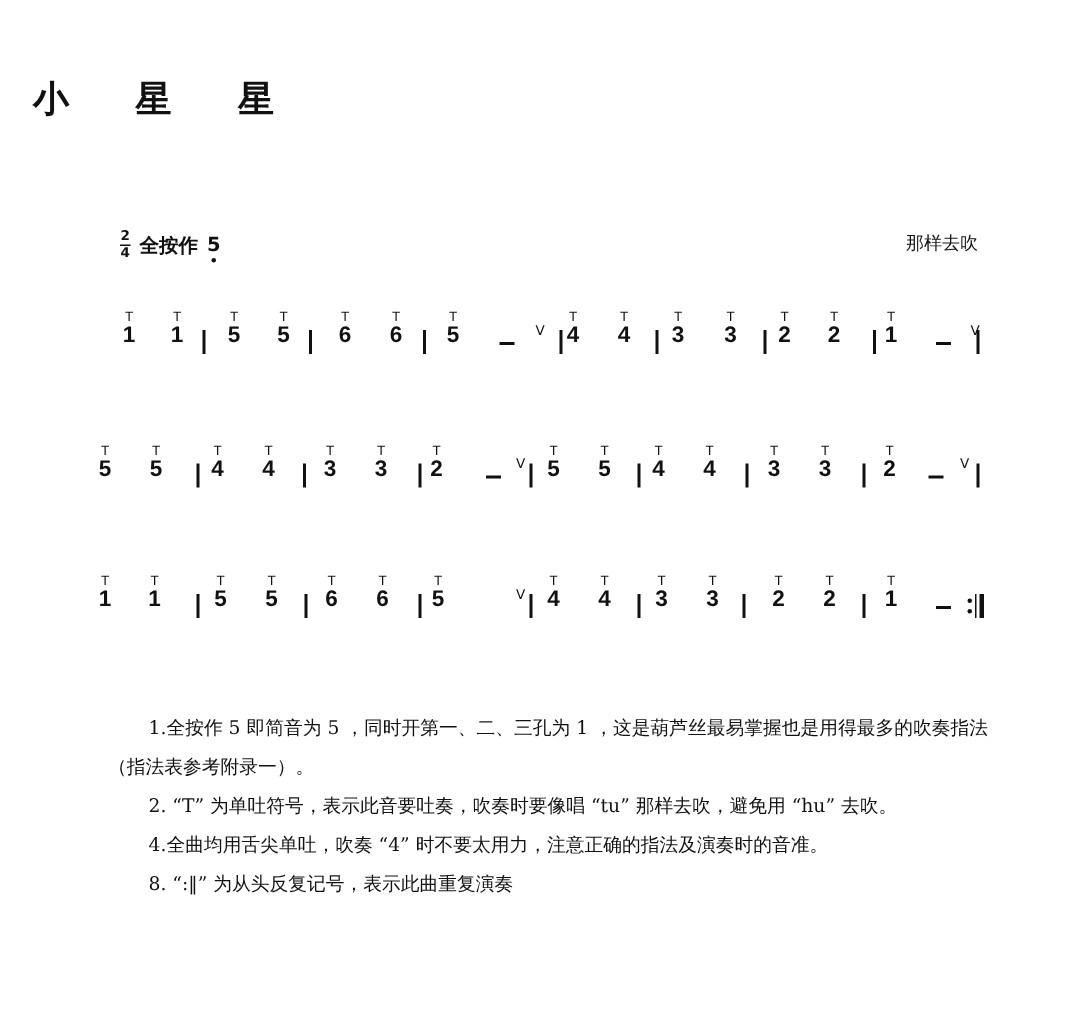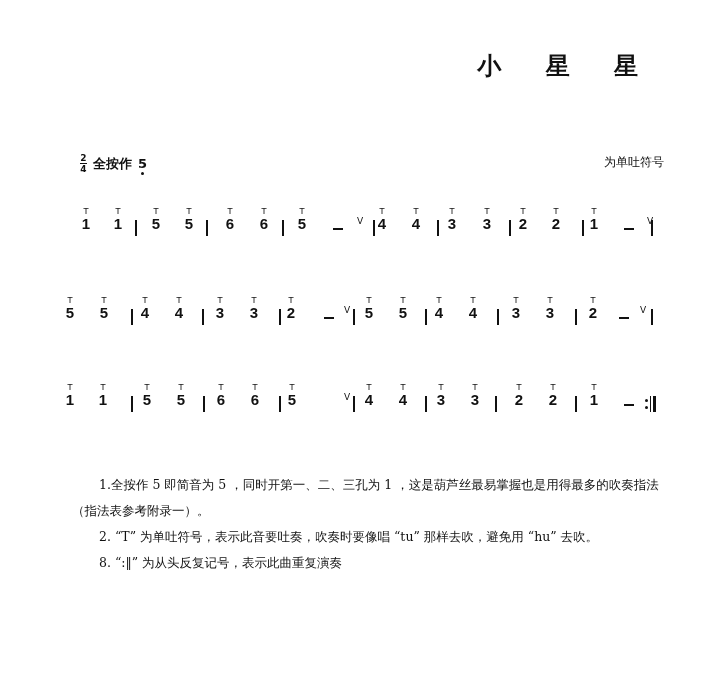--- a/index.html
+++ b/index.html
@@ -1,19 +1,19 @@
 <!DOCTYPE html>
 <html><head>
 <meta charset="utf-8">
 <style>
   html, body { margin:0; padding:0; background:#ffffff; }
   body { width:727px; height:676px; overflow:hidden; position:relative;
          font-family:"DejaVu Sans", sans-serif; color:#111; }
-  .title { position:absolute; left:0; width:656px; top:50px; text-align:right;
-           font-family:"DejaVu Serif", serif; font-size:24px; font-weight:bold; letter-spacing:18px; padding-left:4px; box-sizing:border-box; }
+  .title { position:absolute; left:0; width:656px; top:50px; text-align:left;
+           font-family:"DejaVu Serif", serif; font-size:24px; font-weight:bold; letter-spacing:18px; padding-left:22px; box-sizing:border-box; }
   .meta-left { position:absolute; left:80px; top:154px; font-size:13px; font-weight:bold; display:flex; align-items:center; gap:6px; }
   .timesig { display:inline-flex; flex-direction:column; align-items:center; font-size:9px; line-height:8px; font-weight:bold; }
   .timesig .bar { width:7px; height:1px; background:#111; margin:1px 0; }
   .dotbelow { position:relative; display:inline-block; }
   .dotbelow::after { content:""; position:absolute; left:50%; bottom:-4px; width:3px; height:3px; margin-left:-1.5px; border-radius:50%; background:#111; }
   .meta-right { position:absolute; left:604px; top:154px; font-size:12px; }
   .staff { position:absolute; left:0; width:727px; height:40px; }
   .note { position:absolute; width:16px; text-align:center; font-family:"Liberation Sans", sans-serif; }
   .note .t { font-size:9px; line-height:9px; display:block; }
   .note .n { font-size:15px; font-weight:bold; line-height:16px; display:block; }
@@ -38,21 +38,21 @@
 <div class="meta-left">
   <span class="timesig">
     <span>2</span>
     <span class="bar"></span>
     <span>4</span>
   </span>
   <span>全按作</span>
   <span class="dotbelow">5</span>
 </div>
 
-<div class="meta-right">为单吐符号</div>
+<div class="meta-right">那样去吹</div>
 
 <div class="staff" id="line0" style="top:207px;">
     <div class="note" style="left: 78px; top: 0px;">
       <span class="t">T</span>
       <span class="n">1</span>
     </div>
     <div class="note" style="left: 110px; top: 0px;">
       <span class="t">T</span>
       <span class="n">1</span>
     </div>
@@ -259,14 +259,15 @@
         <span></span>
       </div>
       <div class="thin"></div>
       <div class="thick"></div>
     </div>
   </div>
 
 <div class="tips">
   <p class="indent">1.全按作 5 即简音为 5 ，同时开第一、二、三孔为 1 ，这是葫芦丝最易掌握也是用得最多的吹奏指法（指法表参考附录一）。</p>
   <p class="indent">2. “T” 为单吐符号，表示此音要吐奏，吹奏时要像唱 “tu” 那样去吹，避免用 “hu” 去吹。</p>
+  <p class="indent">4.全曲均用舌尖单吐，吹奏 “4” 时不要太用力，注意正确的指法及演奏时的音准。</p>
   <p class="indent">8. “:‖” 为从头反复记号，表示此曲重复演奏</p>
 </div>
 
 </body></html>

